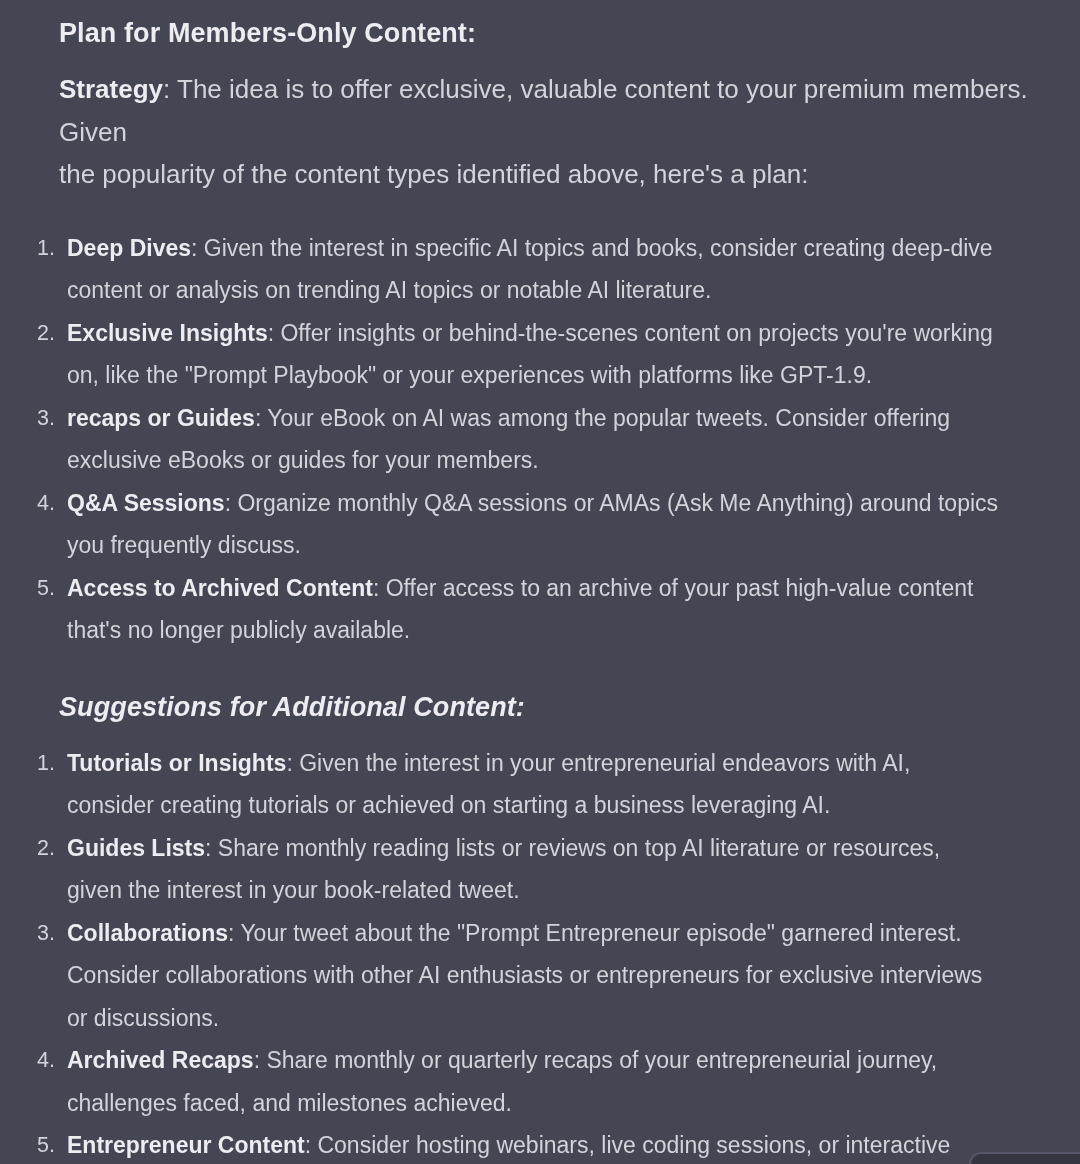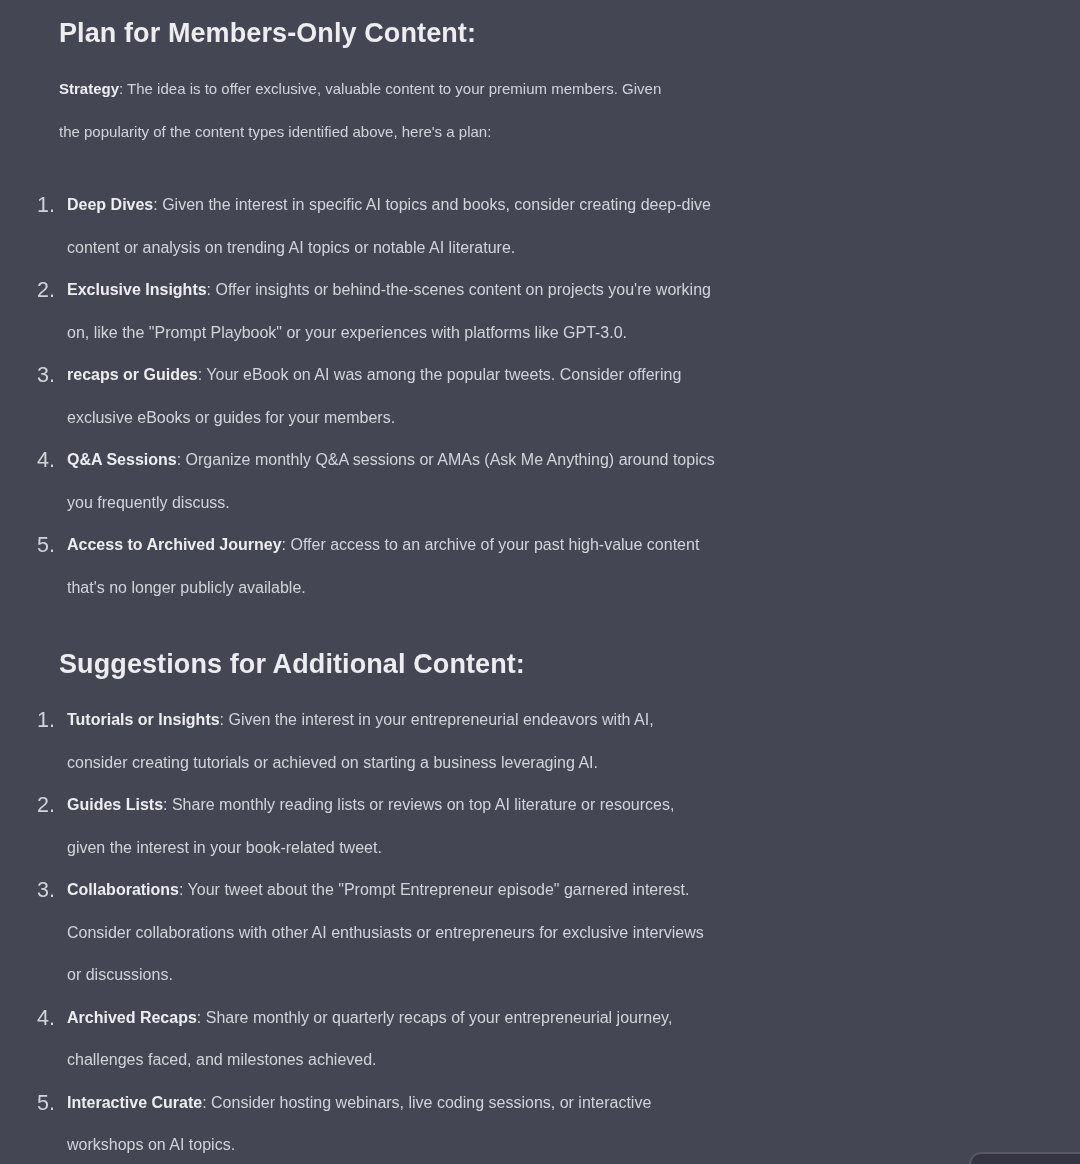--- a/index.html
+++ b/index.html
@@ -21,23 +21,23 @@
   }
   .md-heading {
     font-size: 27px;
     line-height: 34px;
     font-weight: 700;
     color: #ECECF1;
     margin: 0;
     letter-spacing: 0.1px;
   }
   .heading-1 { margin-top: 15px; }
-  .heading-2 { margin-top: 38px; }
+  .heading-2 { margin-top: 38px; font-style: italic; }
   .para {
-    font-size: 15px;
+    font-size: 26px;
     line-height: 42.5px;
     margin: 18px 0 0 0;
     white-space: pre-line;
   }
   strong {
     color: #ECECF1;
     font-weight: 700;
   }
   .olist { margin: 0; }
   .olist-1 { margin-top: 31px; }
@@ -51,21 +51,21 @@
     width: 30px;
     margin-left: -34px;
     margin-right: 12px;
     text-align: right;
     font-size: 21.5px;
     line-height: 42.5px;
     color: #D1D5DB;
   }
   .li .li-text {
     flex: 1;
-    font-size: 16px;
+    font-size: 23px;
     line-height: 42.5px;
     margin: 0;
     white-space: pre-line;
   }
   .floating-corner {
     position: absolute;
     left: 969px;
     top: 1152px;
     width: 160px;
     height: 40px;
@@ -89,38 +89,38 @@
 
     <div class="li">
       <span class="num">1.</span>
       <p class="li-text"><strong>Deep Dives</strong><span>: Given the interest in specific AI topics and books, consider creating deep-dive
 content or analysis on trending AI topics or notable AI literature.</span></p>
     </div>
 
     <div class="li">
       <span class="num">2.</span>
       <p class="li-text"><strong>Exclusive Insights</strong><span>: Offer insights or behind-the-scenes content on projects you're working
-on, like the "Prompt Playbook" or your experiences with platforms like GPT-3.0.</span></p>
+on, like the "Prompt Playbook" or your experiences with platforms like GPT-1.9.</span></p>
     </div>
 
     <div class="li">
       <span class="num">3.</span>
       <p class="li-text"><strong>recaps or Guides</strong><span>: Your eBook on AI was among the popular tweets. Consider offering
 exclusive eBooks or guides for your members.</span></p>
     </div>
 
     <div class="li">
       <span class="num">4.</span>
       <p class="li-text"><strong>Q&amp;A Sessions</strong><span>: Organize monthly Q&amp;A sessions or AMAs (Ask Me Anything) around topics
 you frequently discuss.</span></p>
     </div>
 
     <div class="li">
       <span class="num">5.</span>
-      <p class="li-text"><strong>Access to Archived Journey</strong><span>: Offer access to an archive of your past high-value content
+      <p class="li-text"><strong>Access to Archived Content</strong><span>: Offer access to an archive of your past high-value content
 that's no longer publicly available.</span></p>
     </div>
 
   </div>
 
   <h3 class="md-heading heading-2">Suggestions for Additional Content:</h3>
 
   <div class="olist olist-2">
 
     <div class="li">
@@ -143,21 +143,21 @@
     </div>
 
     <div class="li">
       <span class="num">4.</span>
       <p class="li-text"><strong>Archived Recaps</strong><span>: Share monthly or quarterly recaps of your entrepreneurial journey,
 challenges faced, and milestones achieved.</span></p>
     </div>
 
     <div class="li">
       <span class="num">5.</span>
-      <p class="li-text"><strong>Interactive Curate</strong><span>: Consider hosting webinars, live coding sessions, or interactive
+      <p class="li-text"><strong>Entrepreneur Content</strong><span>: Consider hosting webinars, live coding sessions, or interactive
 workshops on AI topics.</span></p>
     </div>
 
   </div>
 
 </div>
 
 <div class="floating-corner"></div>
 
 </body></html>

